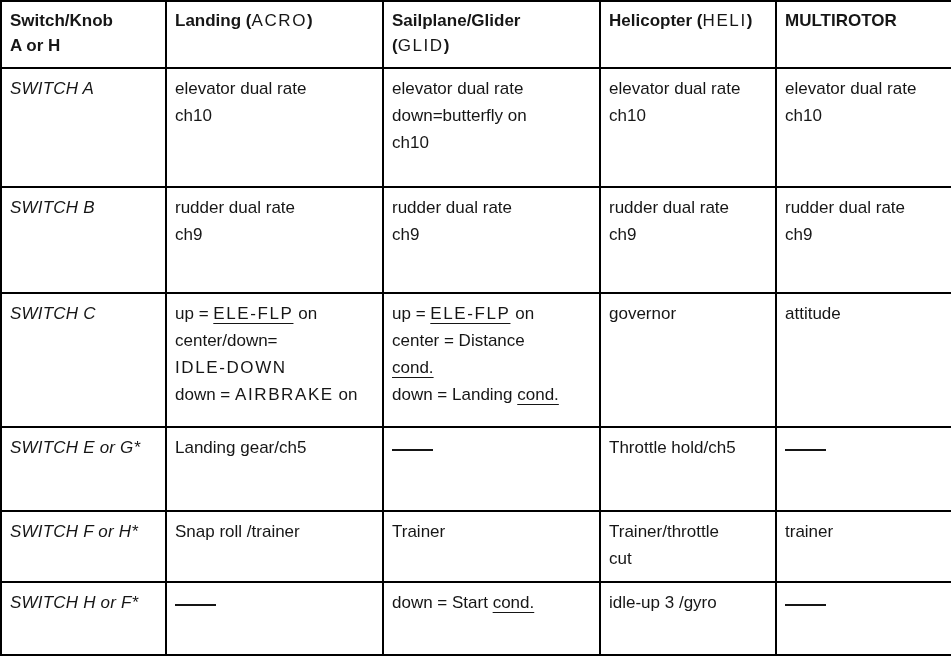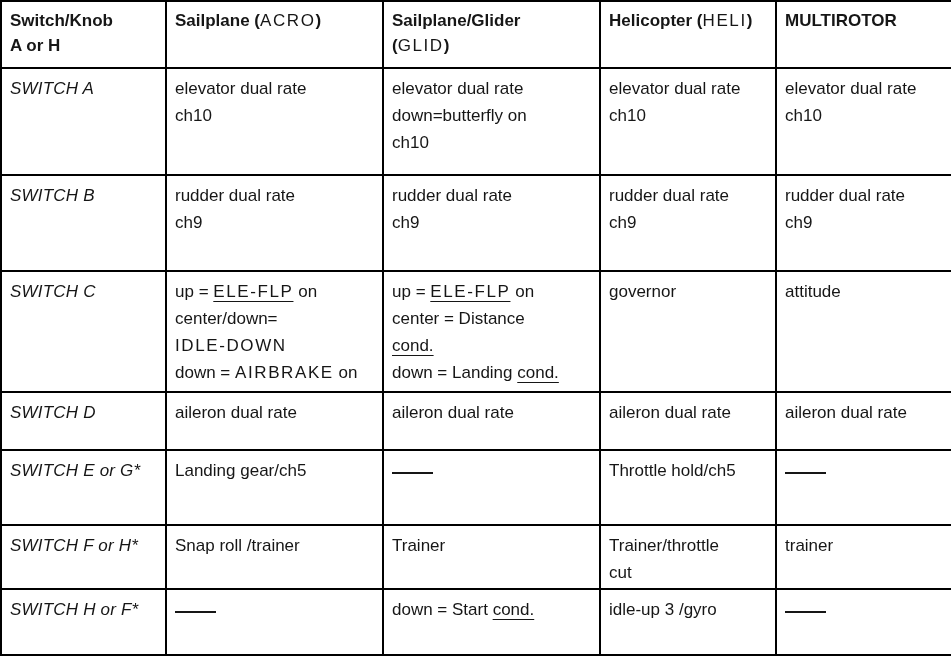--- a/index.html
+++ b/index.html
@@ -59,21 +59,21 @@
         <col style="width: 176px;">
         <col style="width: 176px;">
       </colgroup>
     <thead>
         <tr style="height: 67px;">
           <th>
             <div class="line"><span class="b">Switch/Knob</span></div>
             <div class="line"><span class="b">A or H</span></div>
           </th>
           <th>
-            <div class="line"><span class="b">Sailplane (</span><span class="term">ACRO</span><span class="b">)</span></div>
+            <div class="line"><span class="b">Landing (</span><span class="term">ACRO</span><span class="b">)</span></div>
           </th>
           <th>
             <div class="line"><span class="b">Sailplane/Glider</span></div>
             <div class="line"><span class="b">(</span><span class="term">GLID</span><span class="b">)</span></div>
           </th>
           <th>
             <div class="line"><span class="b">Helicopter (</span><span class="term">HELI</span><span class="b">)</span></div>
           </th>
           <th>
             <div class="line"><span class="b">MULTIROTOR</span></div>
@@ -138,37 +138,20 @@
             <div class="line"><span>up = </span><span class="term sq">ELE-FLP</span><span> on</span></div>
             <div class="line"><span>center = Distance</span></div>
             <div class="line"><span class="sq">cond.</span></div>
             <div class="line"><span>down = Landing </span><span class="sq">cond.</span></div>
           </td>
           <td>
             <div class="line"><span>governor</span></div>
           </td>
           <td>
             <div class="line"><span>attitude</span></div>
-          </td>
-        </tr>
-        <tr style="height: 55px;">
-          <th>
-            <div class="line">SWITCH D</div>
-          </th>
-          <td>
-            <div class="line"><span>aileron dual rate</span></div>
-          </td>
-          <td>
-            <div class="line"><span>aileron dual rate</span></div>
-          </td>
-          <td>
-            <div class="line"><span>aileron dual rate</span></div>
-          </td>
-          <td>
-            <div class="line"><span>aileron dual rate</span></div>
           </td>
         </tr>
         <tr style="height: 72px; border-radius: 15px;">
           <th>
             <div class="line">SWITCH E or G*</div>
           </th>
           <td>
             <div class="line"><span>Landing gear/ch5</span></div>
           </td>
           <td class="center">

